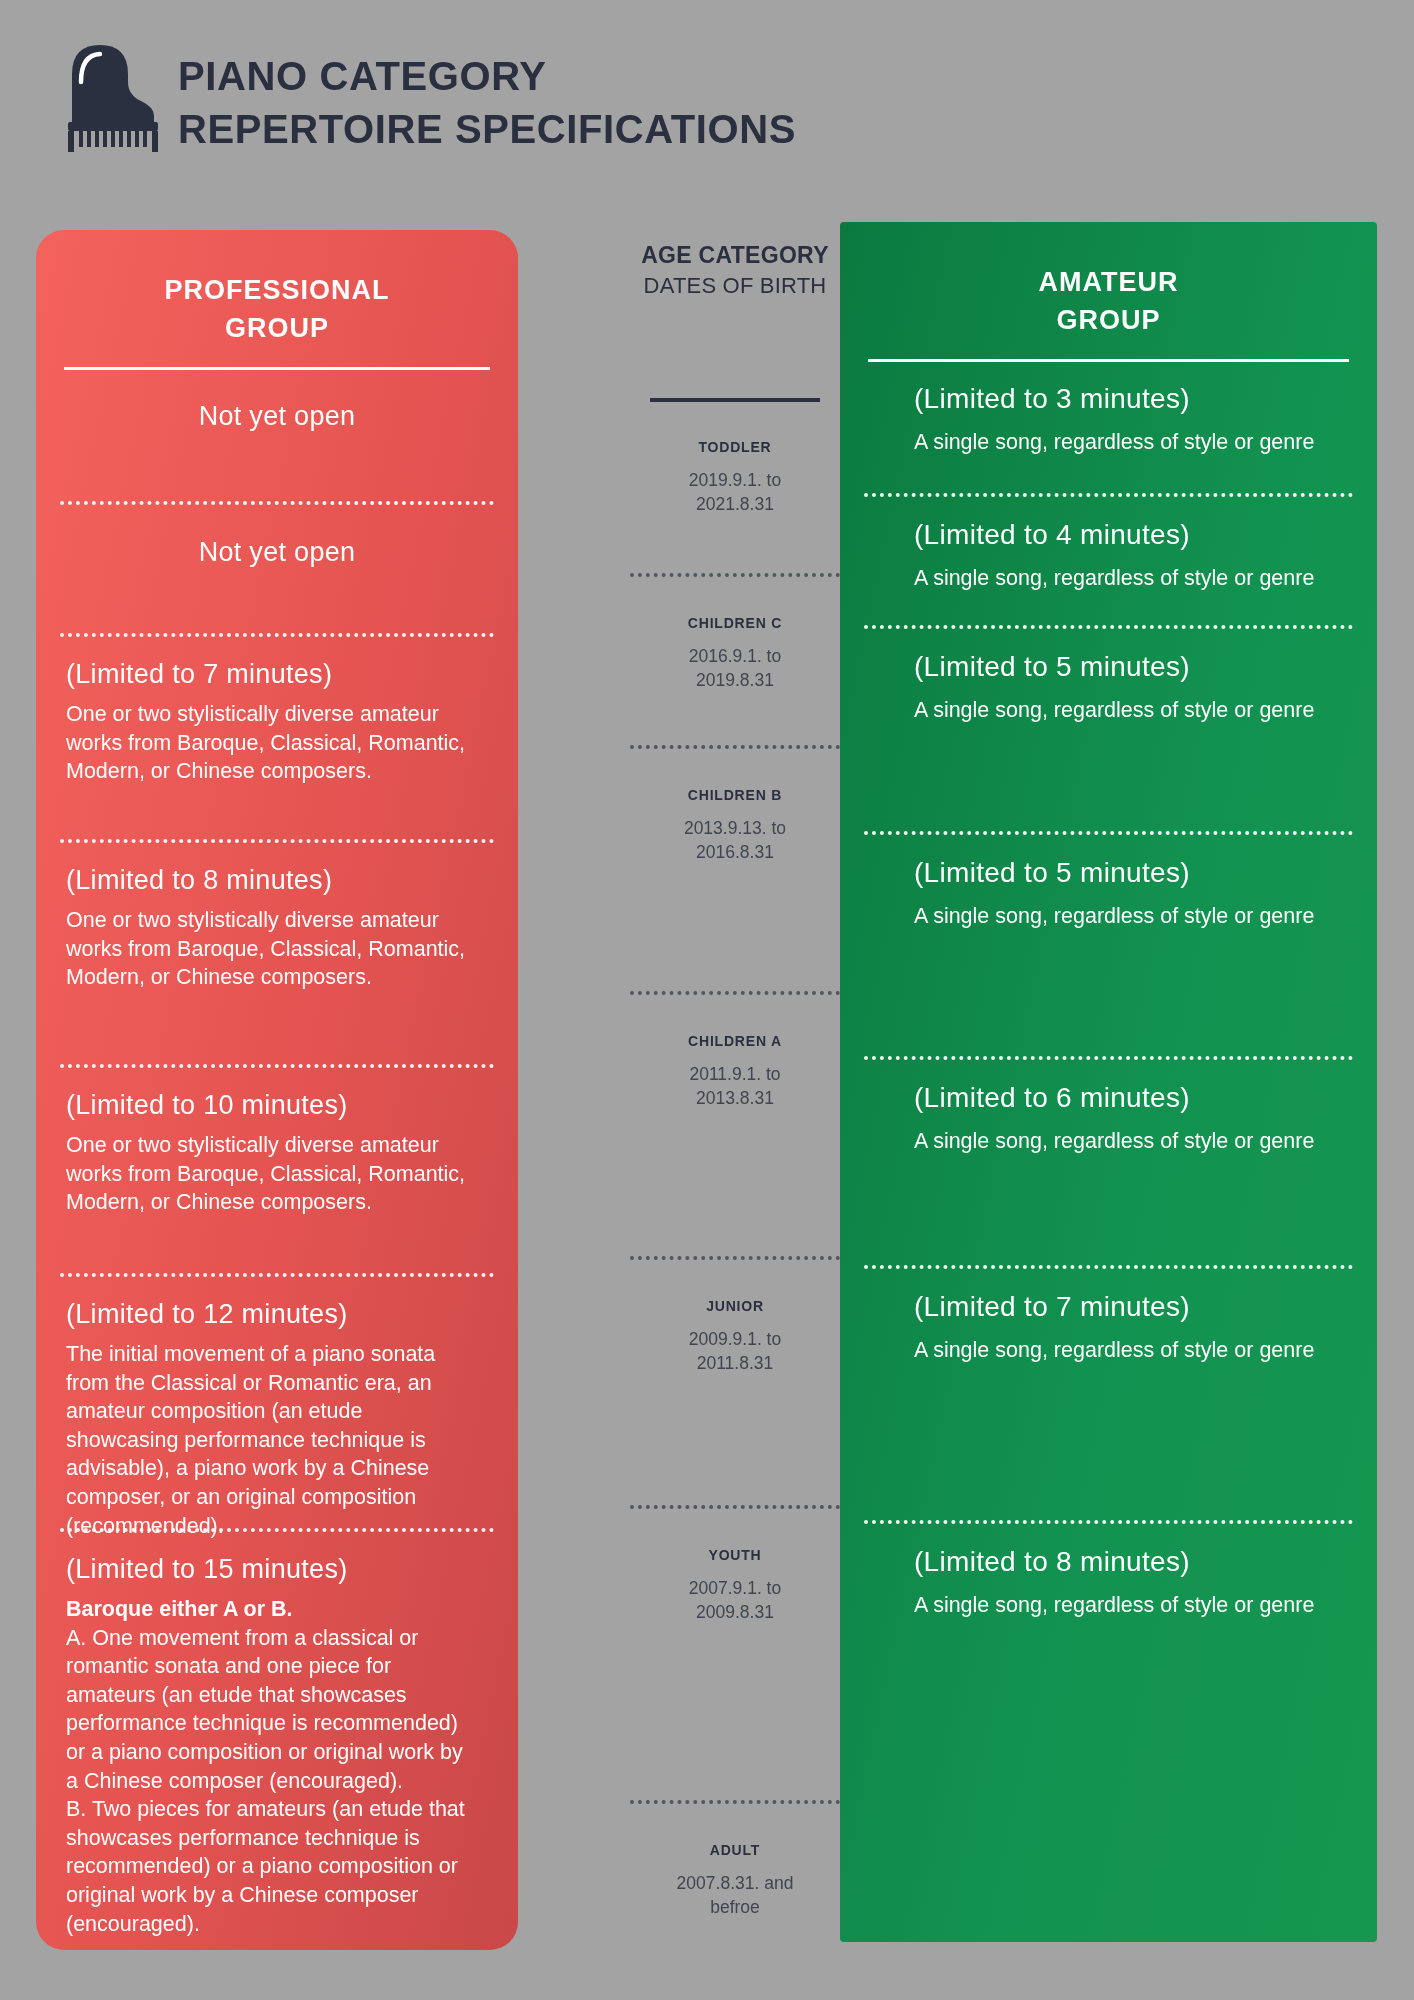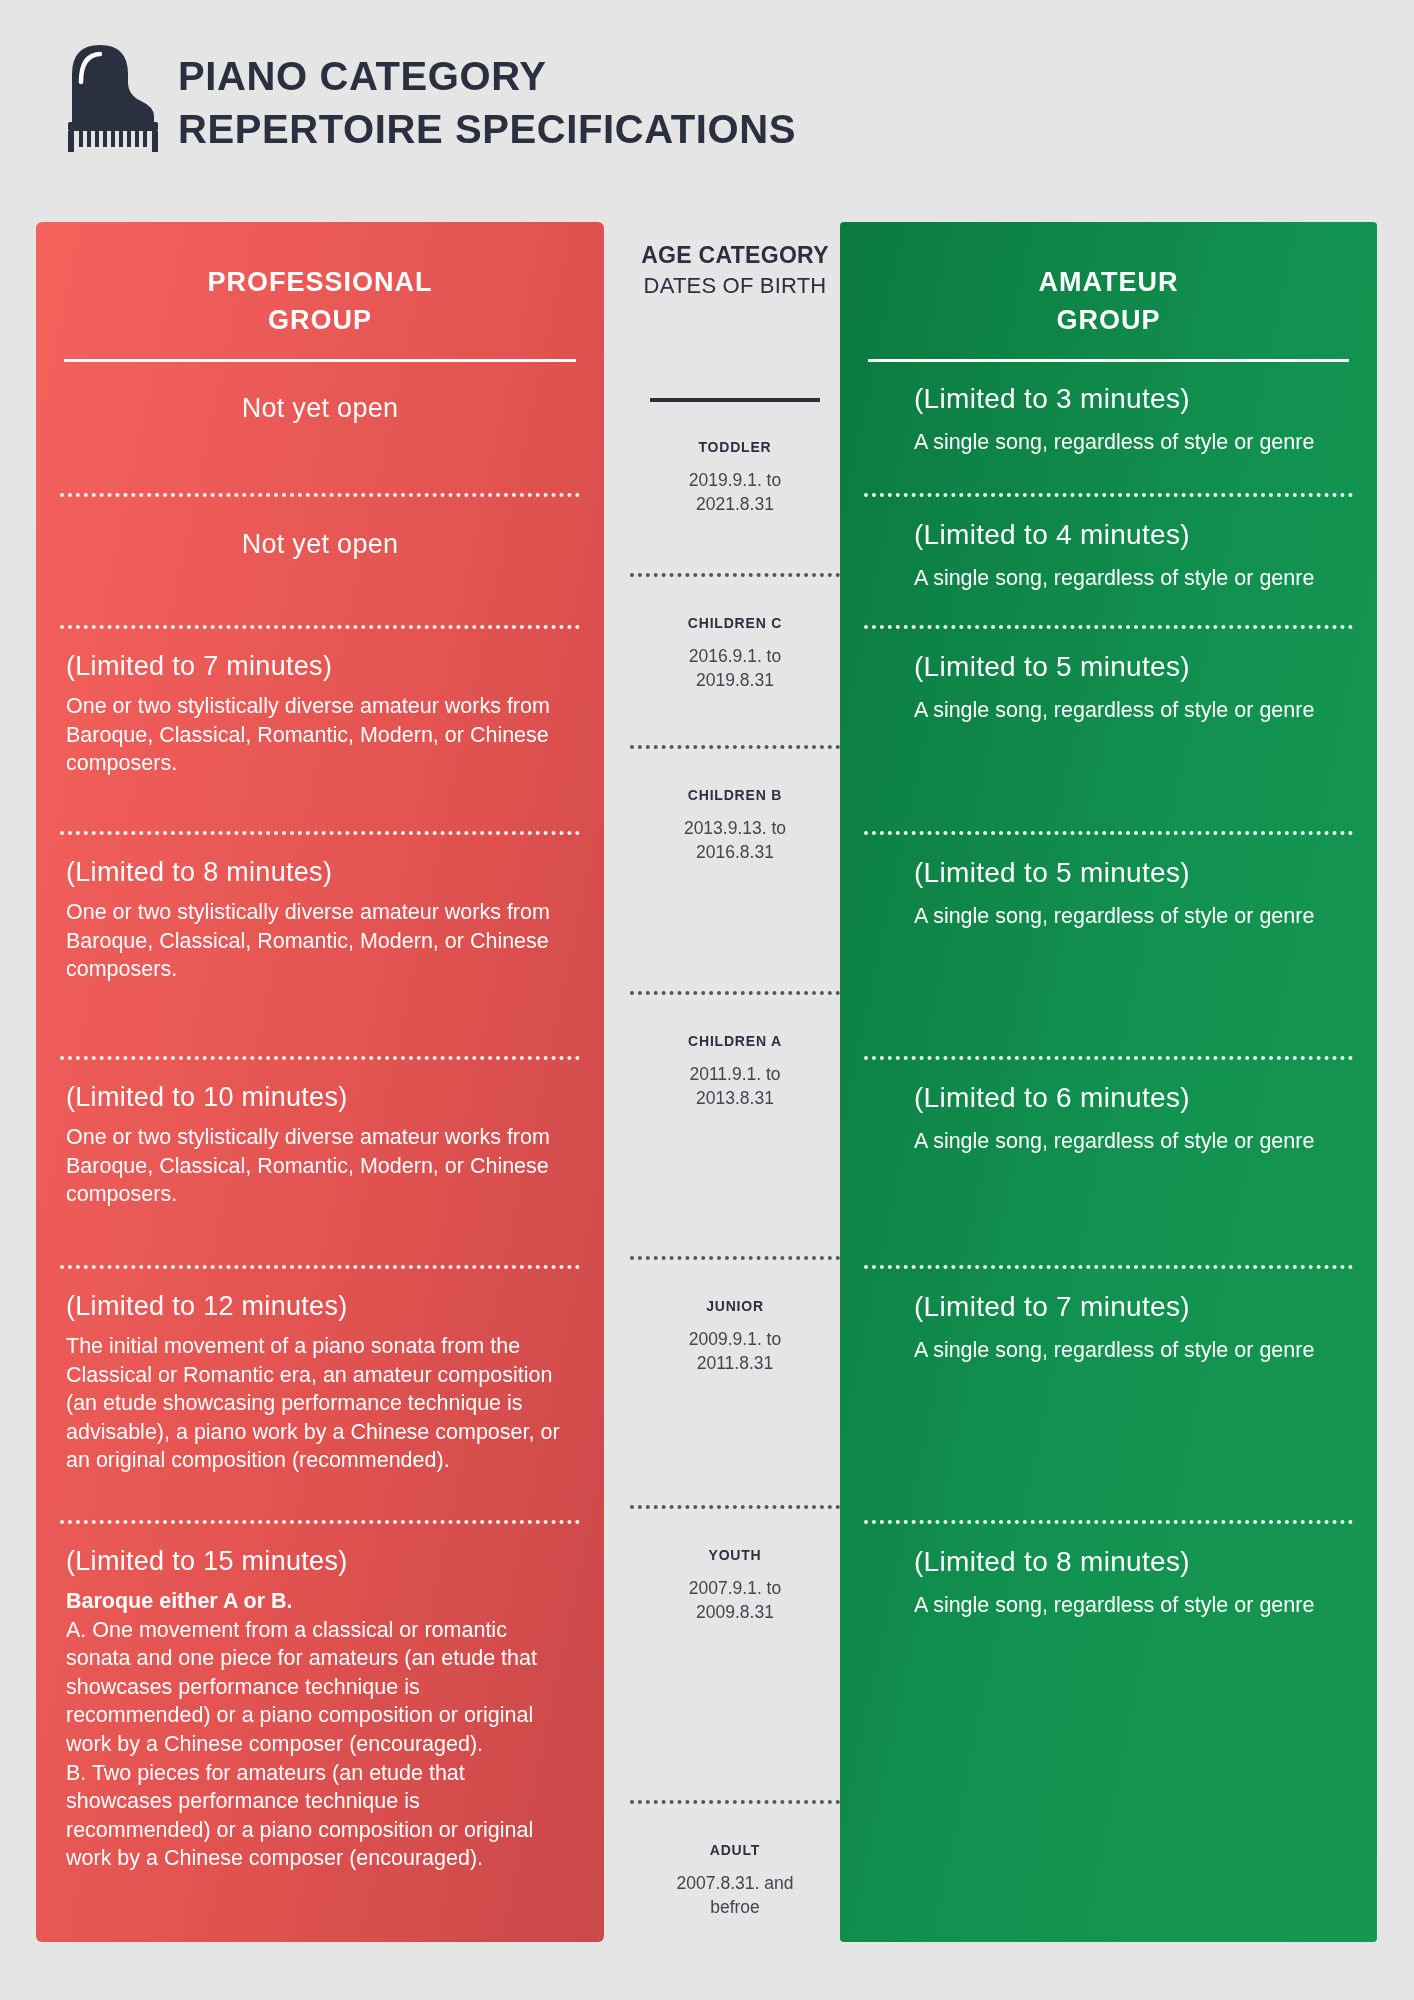--- a/index.html
+++ b/index.html
@@ -2,33 +2,33 @@
 <html style="--ink: #2b3040; --date-text: #40454f; --red-start: #f4625c; --red-end: #c94848; --green-start: #0b7a40; --green-end: #16974f;"><head>
 <meta charset="utf-8">
 <style>
   :root{
     --ink:#2b3040; --date-text:#40454f;
     --red-start:#f4625c; --red-end:#c94848;
     --green-start:#0b7a40; --green-end:#16974f;
   }
   *{box-sizing:border-box;}
   html,body{margin:0;padding:0;background:#fff;}
-  .page{position:relative;width:1414px;height:2000px;background:#e5e5e5;overflow:hidden;
+  .page{position:relative;width:1414px;height:2000px;background:#a3a3a3;overflow:hidden;
         font-family:"Liberation Sans",sans-serif;}
 
   
   .icon-piano{position:absolute;left:63px;top:38px;}
   .masthead-title{position:absolute;left:178px;top:50px;font-size:40px;font-weight:700;
         color:var(--ink);letter-spacing:.6px;line-height:1.33;}
 
   
   .panel{position:absolute;top:222px;height:1720px;display:grid;
          grid-template-rows:137px 136px 132px 206px 225px 209px 255px 420px;}
-  .panel.red{left:36px;width:568px;border-radius:6px;color:#fff;
-         background:linear-gradient(102deg,var(--red-start) 0%,#e25351 55%,var(--red-end) 100%);}
+  .panel.red{left:36px;width:482px;border-radius:28px;color:#fff;
+         background:linear-gradient(102deg,var(--red-start) 0%,#e25351 55%,var(--red-end) 100%);margin-top:8px;}
   .panel.green{left:840px;width:537px;border-radius:4px;color:#fff;
          background:linear-gradient(102deg,var(--green-start) 0%,#129250 55%,var(--green-end) 100%);}
   .panel.center-col{left:630px;width:210px;color:var(--ink);gap:40px;}
 
   .cell{position:relative;}
 
   
   .red .sep-solid::before,.green .sep-solid::before{content:"";position:absolute;top:0;
         left:28px;right:28px;border-top:3px solid #fff;}
   .red .sep-dot::before,.green .sep-dot::before{content:"";position:absolute;top:-2px;

